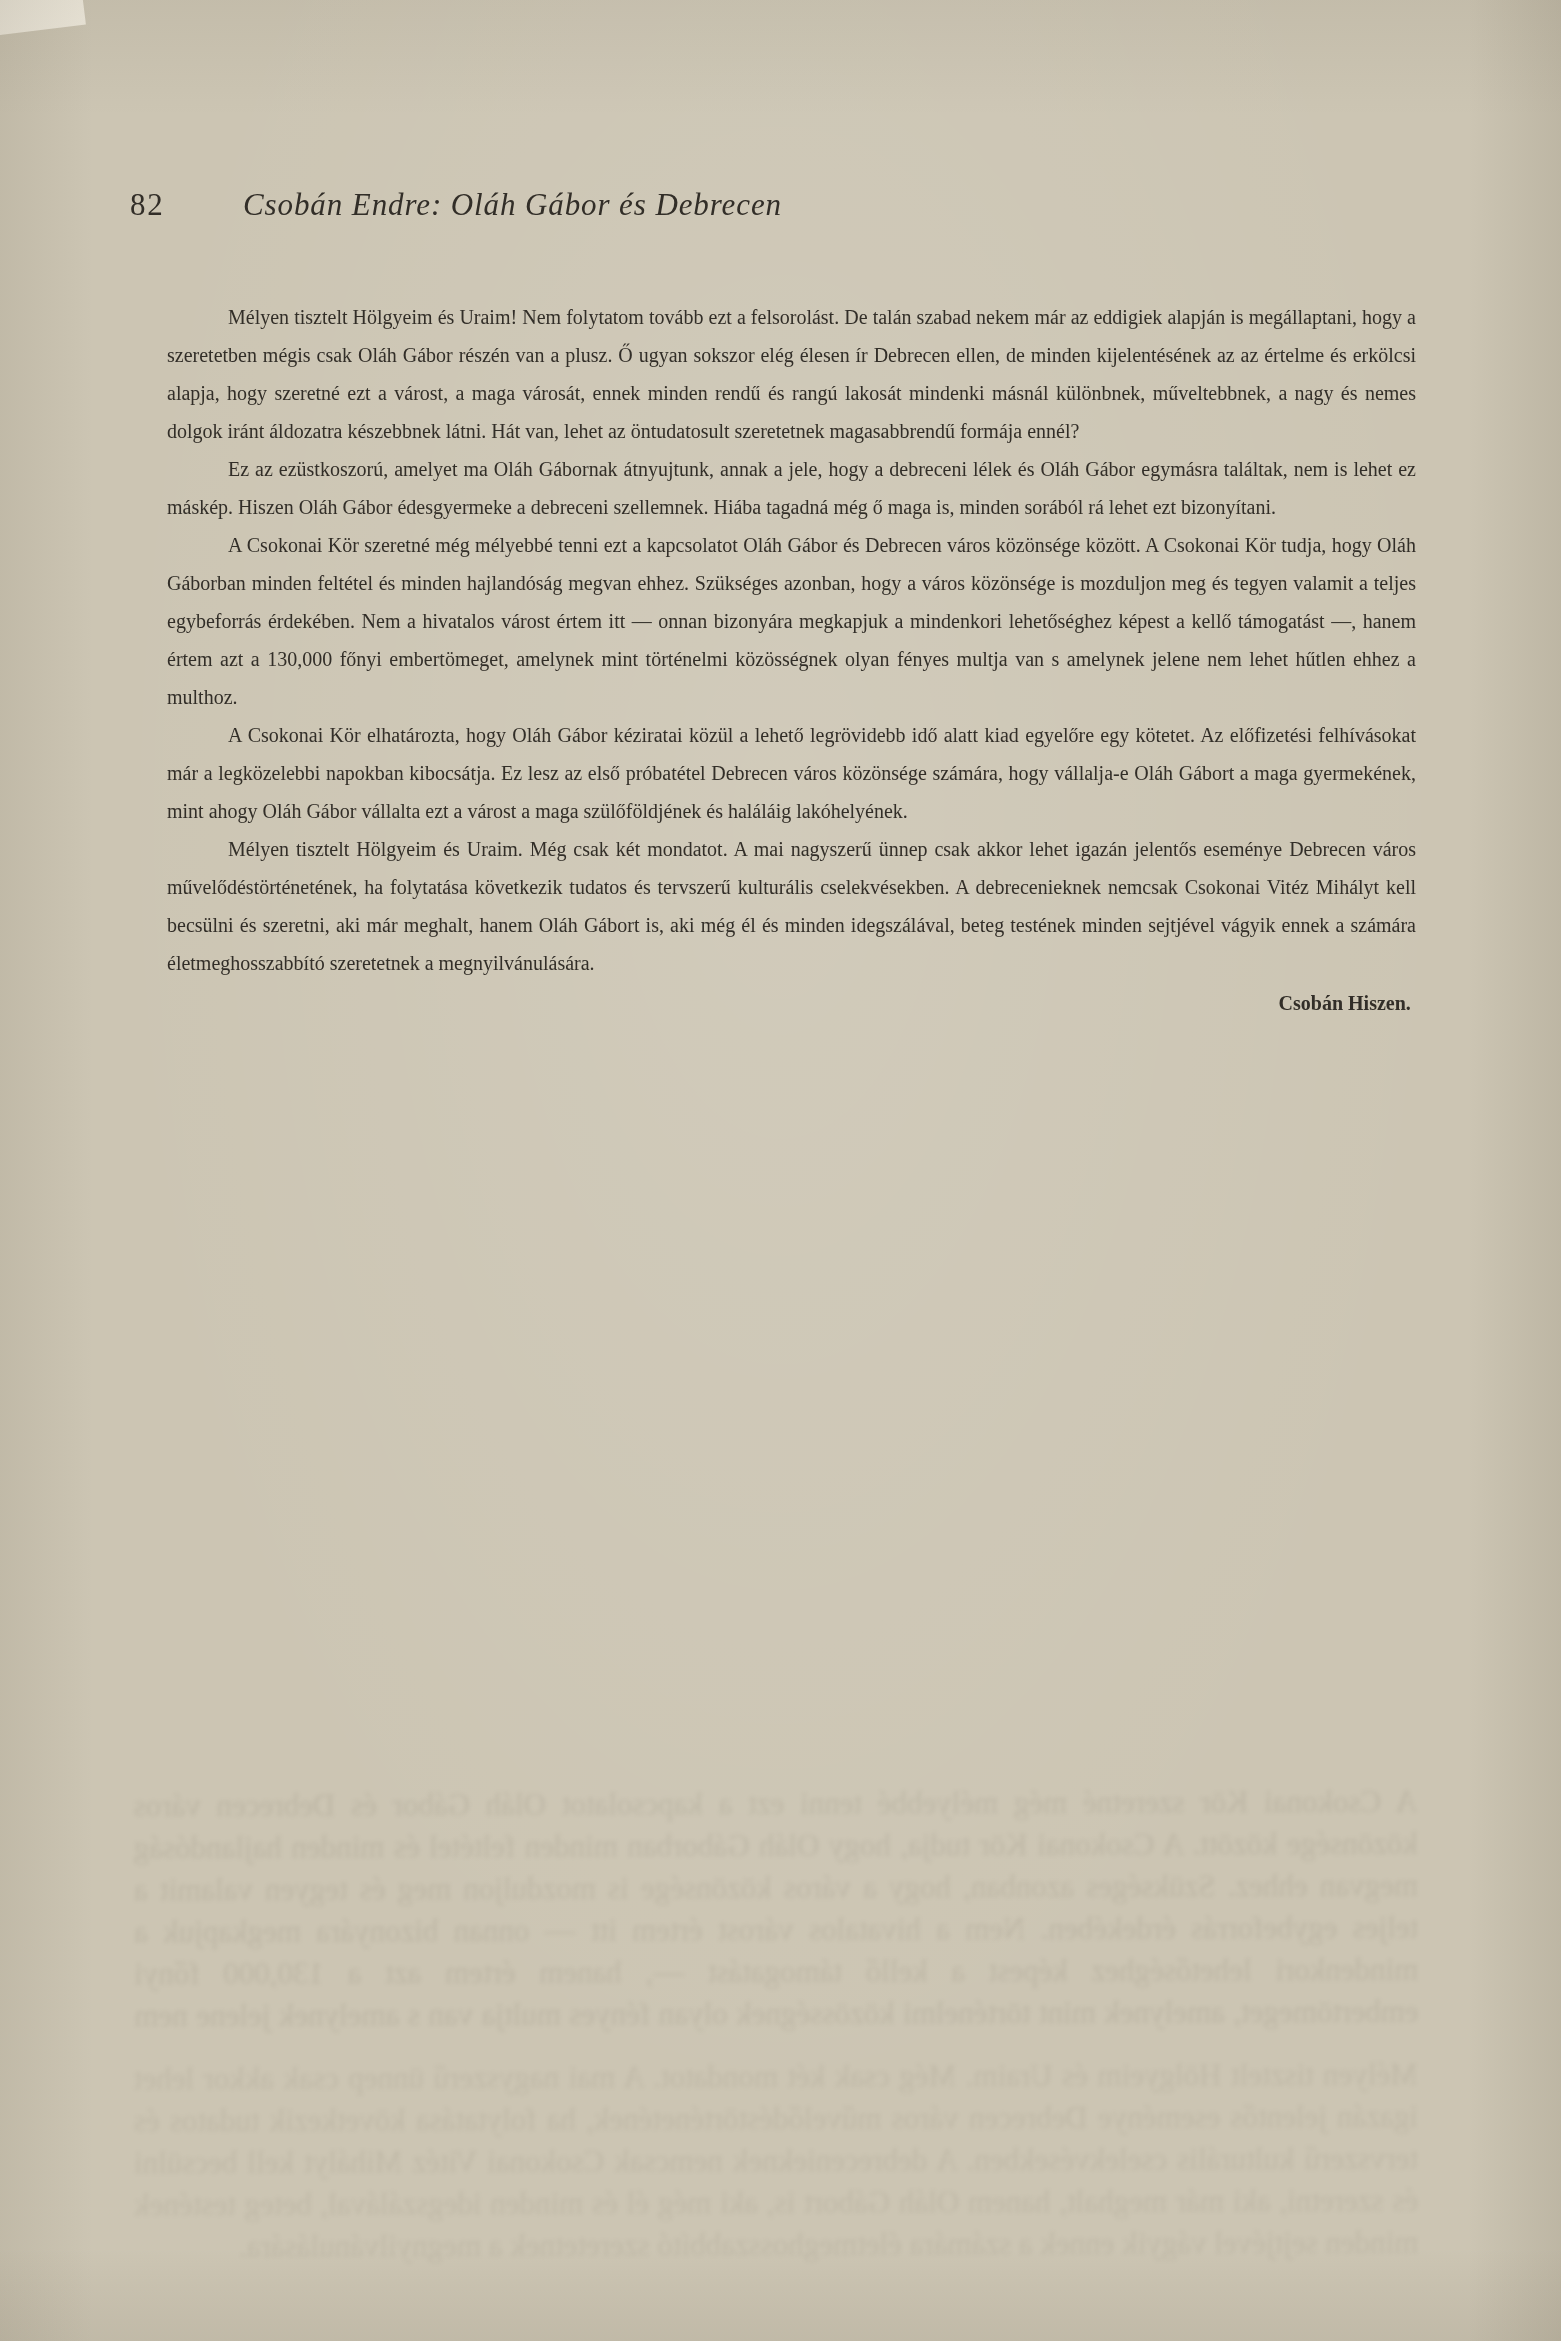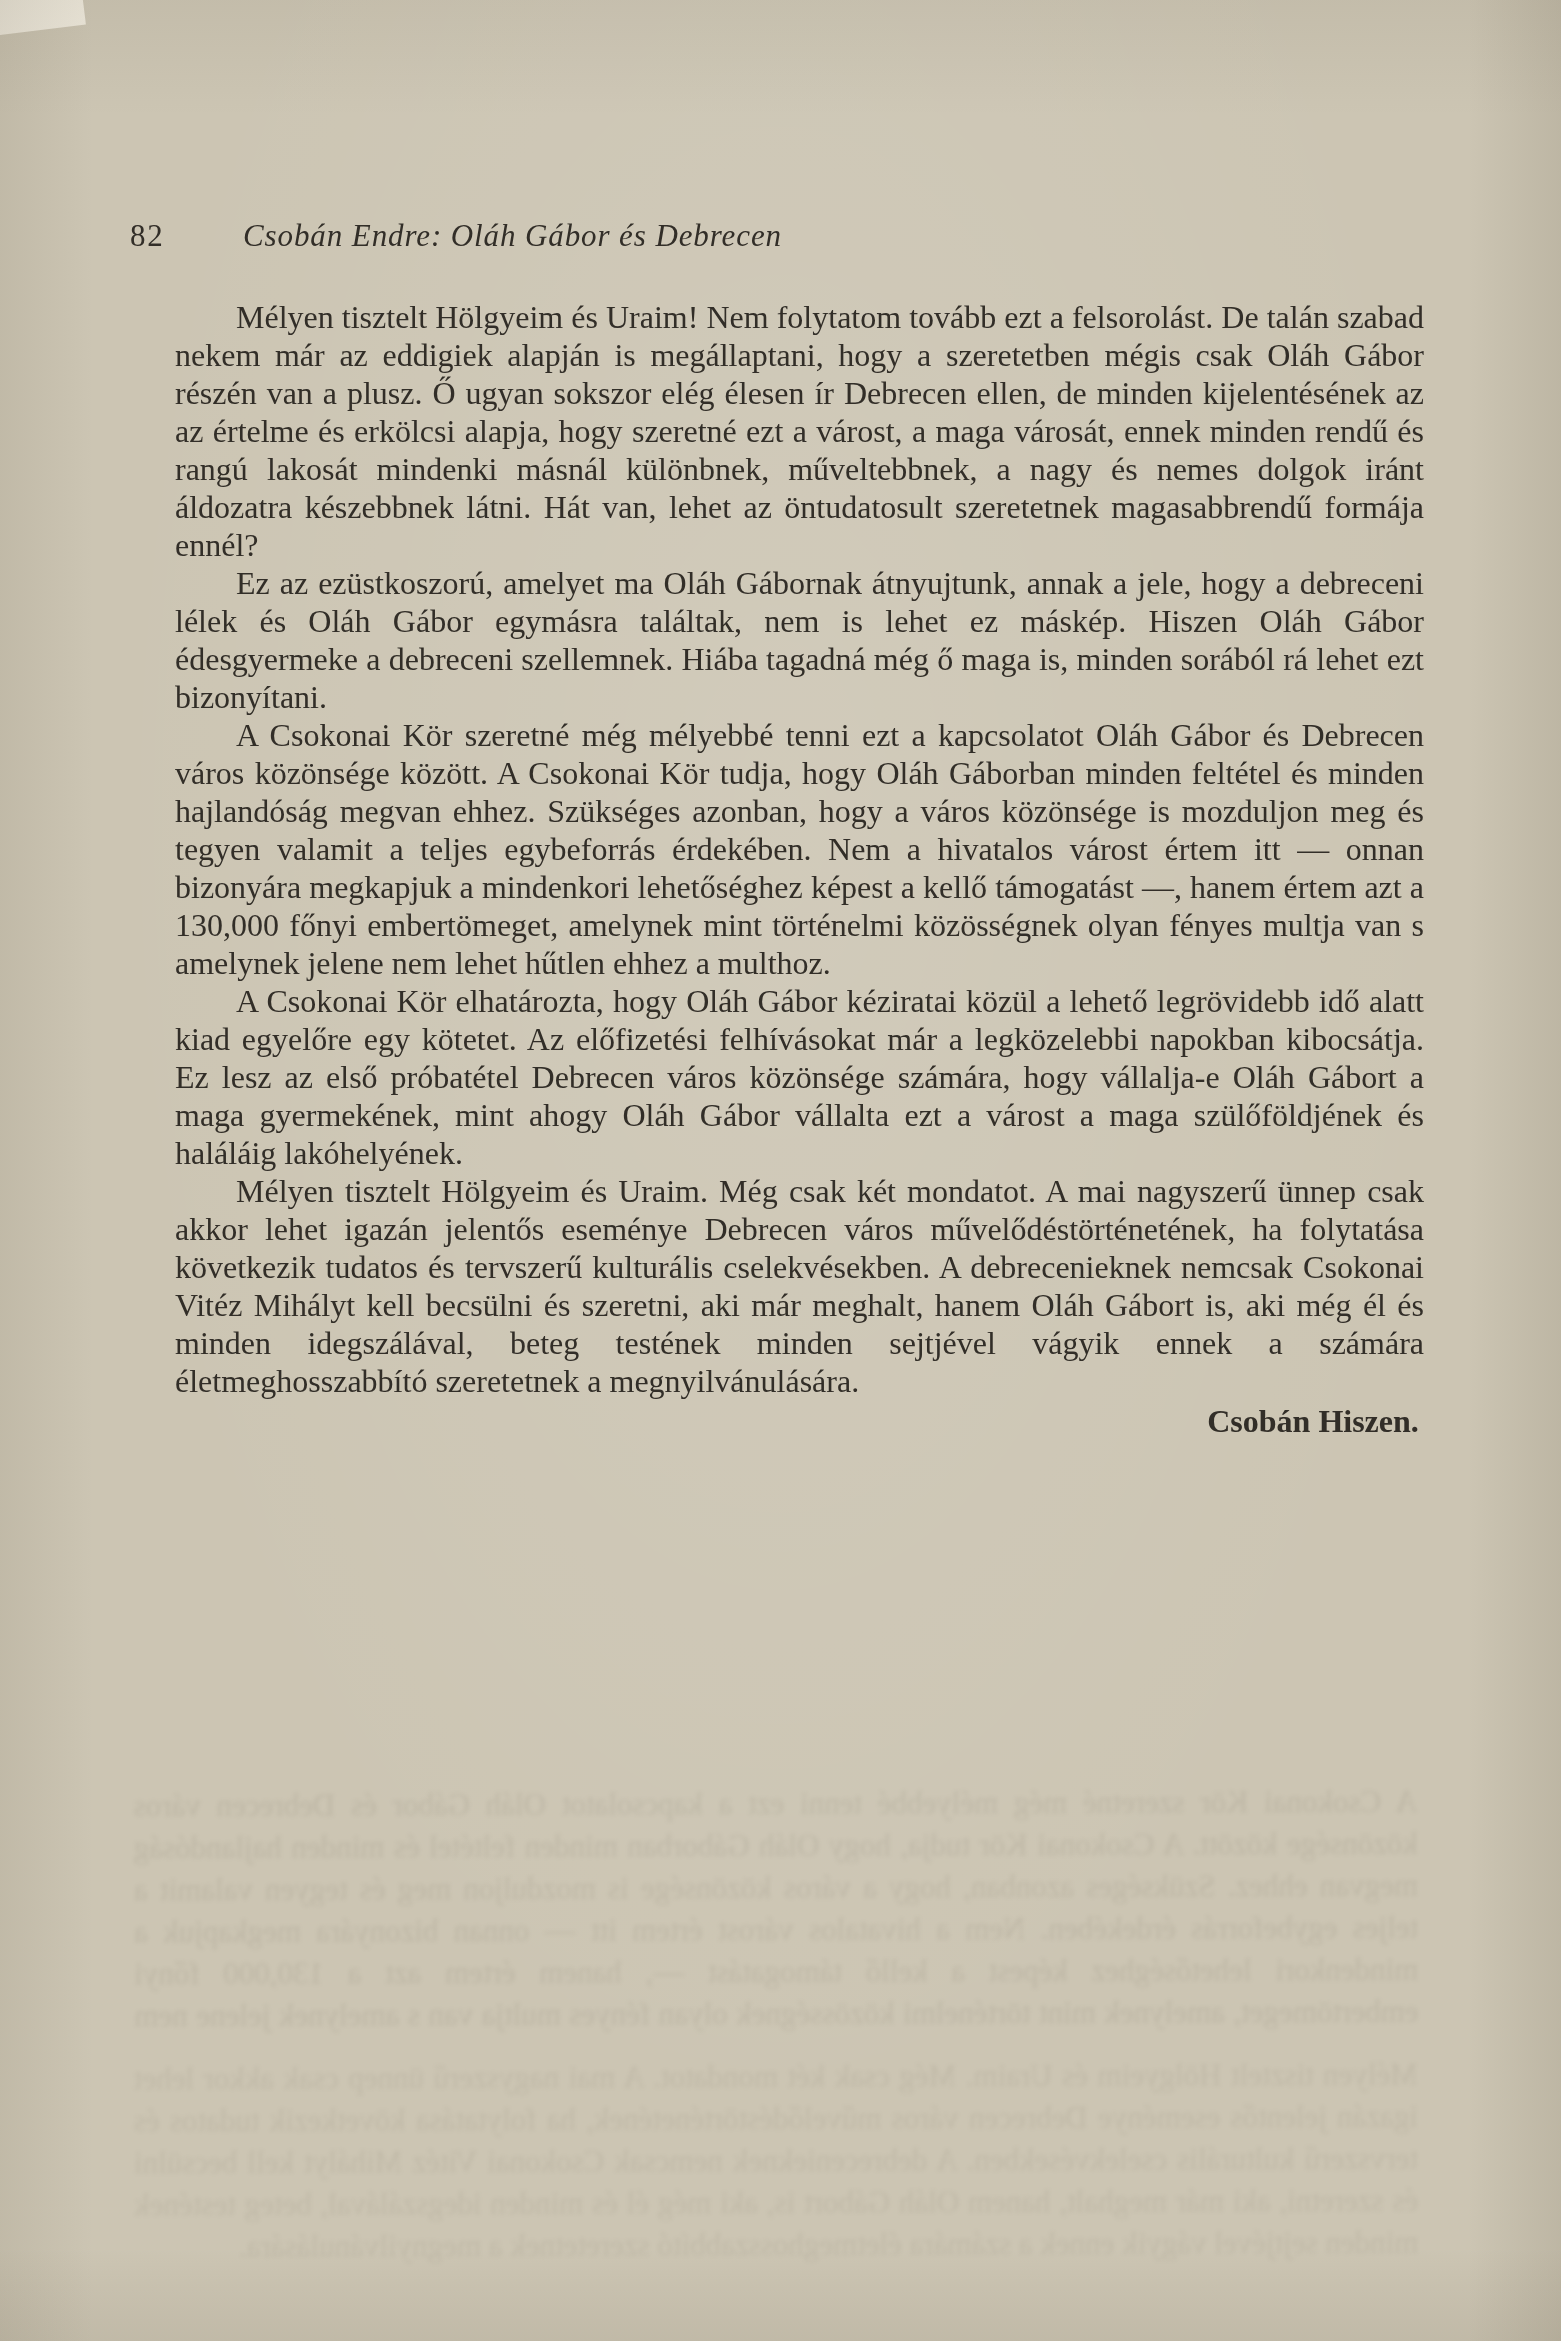--- a/index.html
+++ b/index.html
@@ -45,37 +45,36 @@
     width: 1285px;
     display: flex;
     align-items: baseline;
     font-size: 31px;
     z-index: 4;
   }
   .pagenum {
     width: 113px;
     text-align: left;
     letter-spacing: 1.7px;
-    margin-top: 31px;
   }
   .runhead {
     flex: 1;
     text-align: left;
     font-style: italic;
     letter-spacing: 0.9px;
   }
   .head-spacer {
     width: 113px;
   }
   .textblock {
     position: absolute;
     top: 298px;
-    left: 175px;
+    left: 167px;
     width: 1249px;
-    font-size: 32px;
+    font-size: 20px;
     line-height: 38px;
     text-align: justify;
     z-index: 4;
   }
   .textblock p {
     margin: 0;
     text-indent: 61px;
   }
   .signature {
     text-align: right;

